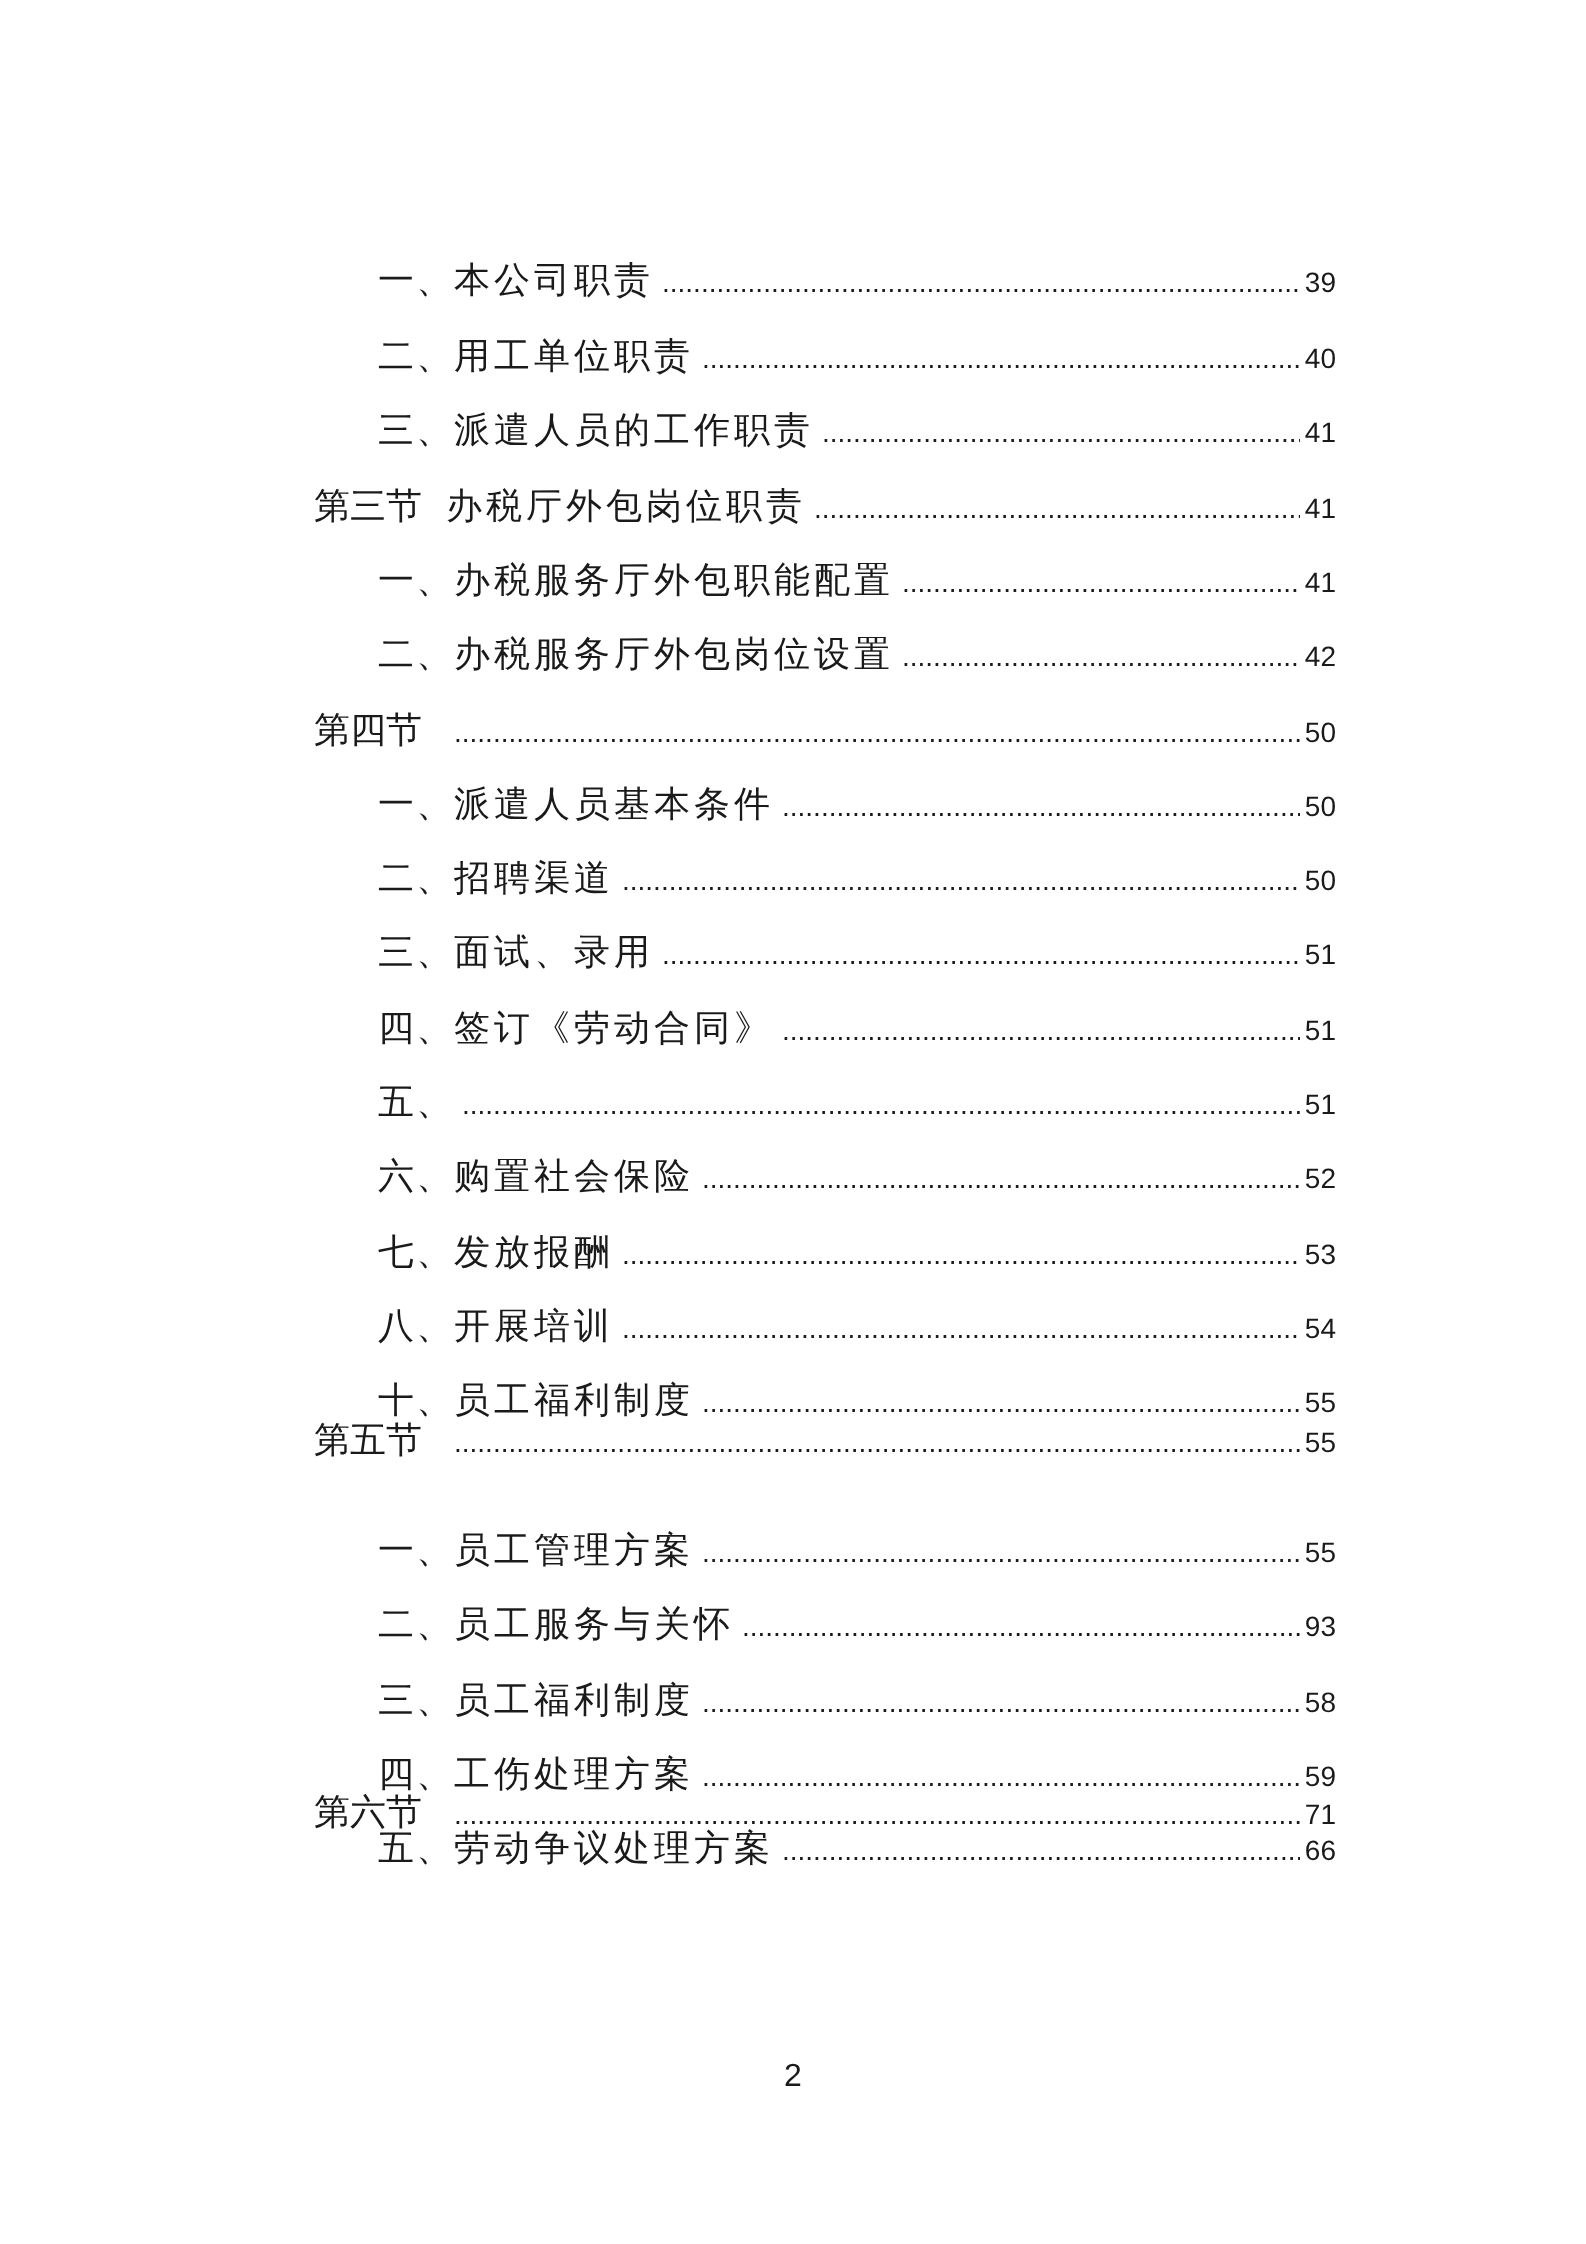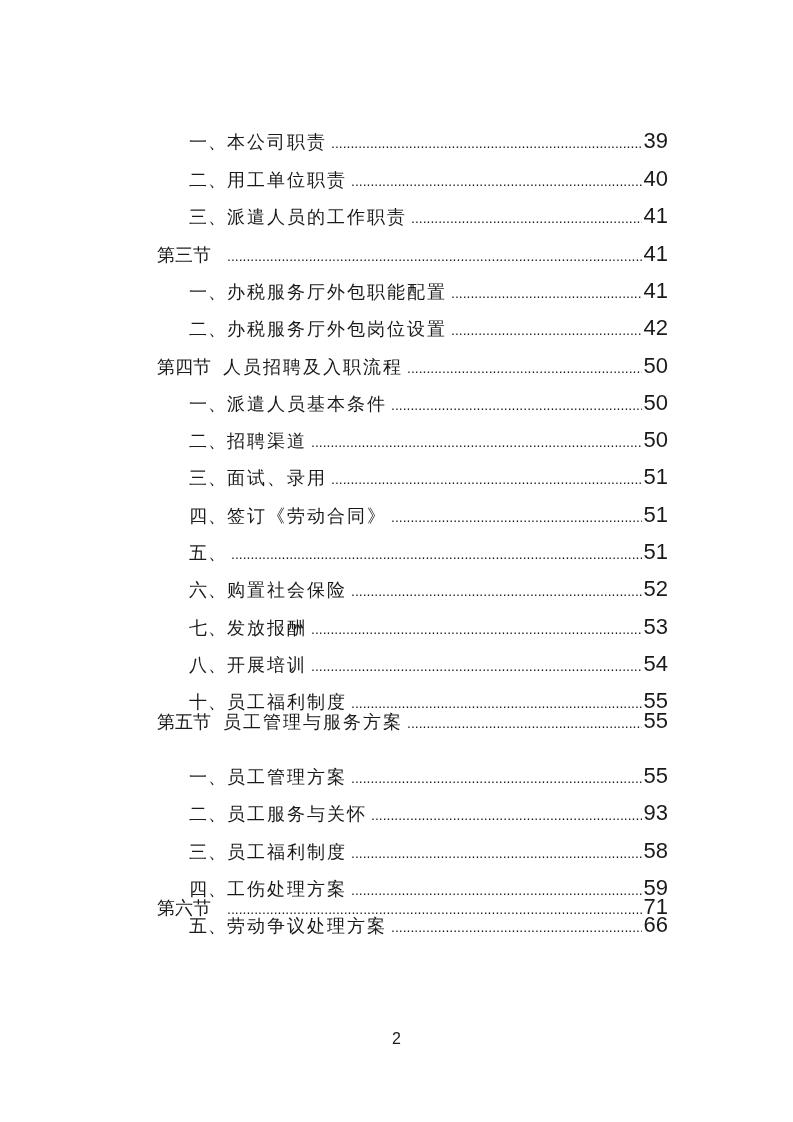--- a/index.html
+++ b/index.html
@@ -8,21 +8,21 @@
   .toc { position: absolute; left: 0; top: 0; width: 793px; }
   .toc-row { position: absolute; left: 0; width: 793px; height: 30px; display: block; }
   .entry { position: absolute; display: flex; align-items: baseline; right: 125px; font-size: 18px; line-height: 30px; white-space: nowrap; }
   .entry.section { left: 157px; }
   .entry.item { left: 189px; }
   .prefix { letter-spacing: 1px; }
   .section .prefix { margin-right: 12px; letter-spacing: 0; }
   .title { letter-spacing: 2px; }
   .leader { flex: 1; overflow: hidden; margin: 0 2px 0 4px; font-family: "Liberation Sans", sans-serif; font-size: 14px; letter-spacing: 0; color: #1a1a1a; }
   .leader::before { content: "........................................................................................................................................................................................................"; }
-  .page-num { font-family: "Liberation Sans", sans-serif; font-size: 22px; }
+  .page-num { font-family: "Liberation Sans", sans-serif; font-size: 14px; }
   .page-footer { position: absolute; left: 0; width: 793px; top: 1030px; text-align: center; font-family: "Liberation Sans", sans-serif; font-size: 16px; }
 </style>
 </head>
 <body>
 
 <div class="toc">
   <div class="toc-row" style="top:126px">
       <div class="entry item">
         <span class="prefix">一、</span>
         <span class="title">本公司职责</span>
@@ -42,20 +42,21 @@
       <div class="entry item">
         <span class="prefix">三、</span>
         <span class="title">派遣人员的工作职责</span>
         <span class="leader"></span>
         <span class="page-num">41</span>
       </div>
     </div>
   <div class="toc-row" style="top:239px">
       <div class="entry section">
         <span class="prefix">第三节</span>
+        <span class="title">办税厅外包岗位职责</span>
         <span class="leader"></span>
         <span class="page-num">41</span>
       </div>
     </div>
   <div class="toc-row" style="top:276px">
       <div class="entry item">
         <span class="prefix">一、</span>
         <span class="title">办税服务厅外包职能配置</span>
         <span class="leader"></span>
         <span class="page-num">41</span>
@@ -65,21 +66,20 @@
       <div class="entry item">
         <span class="prefix">二、</span>
         <span class="title">办税服务厅外包岗位设置</span>
         <span class="leader"></span>
         <span class="page-num">42</span>
       </div>
     </div>
   <div class="toc-row" style="top:351px">
       <div class="entry section">
         <span class="prefix">第四节</span>
-        <span class="title">人员招聘及入职流程</span>
         <span class="leader"></span>
         <span class="page-num">50</span>
       </div>
     </div>
   <div class="toc-row" style="top:388px">
       <div class="entry item">
         <span class="prefix">一、</span>
         <span class="title">派遣人员基本条件</span>
         <span class="leader"></span>
         <span class="page-num">50</span>
@@ -144,21 +144,20 @@
       <div class="entry item">
         <span class="prefix">十、</span>
         <span class="title">员工福利制度</span>
         <span class="leader"></span>
         <span class="page-num">55</span>
       </div>
     </div>
   <div class="toc-row" style="top:706px">
       <div class="entry section">
         <span class="prefix">第五节</span>
-        <span class="title">员工管理与服务方案</span>
         <span class="leader"></span>
         <span class="page-num">55</span>
       </div>
     </div>
   <div class="toc-row" style="top:761px">
       <div class="entry item">
         <span class="prefix">一、</span>
         <span class="title">员工管理方案</span>
         <span class="leader"></span>
         <span class="page-num">55</span>

